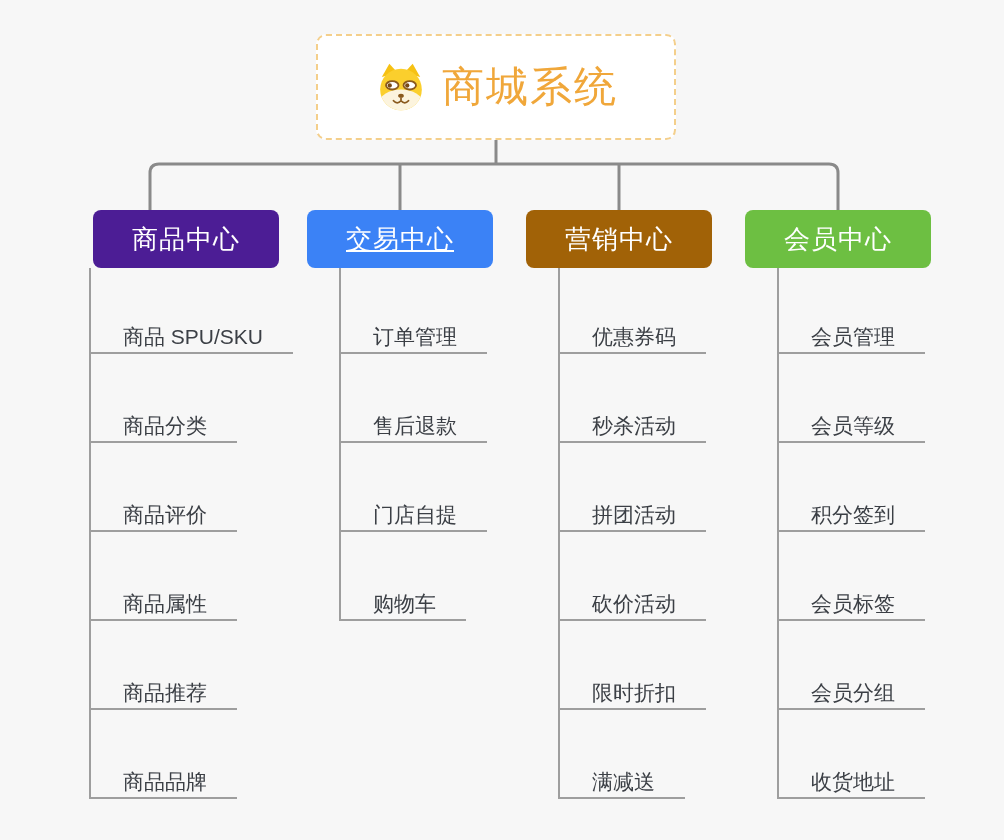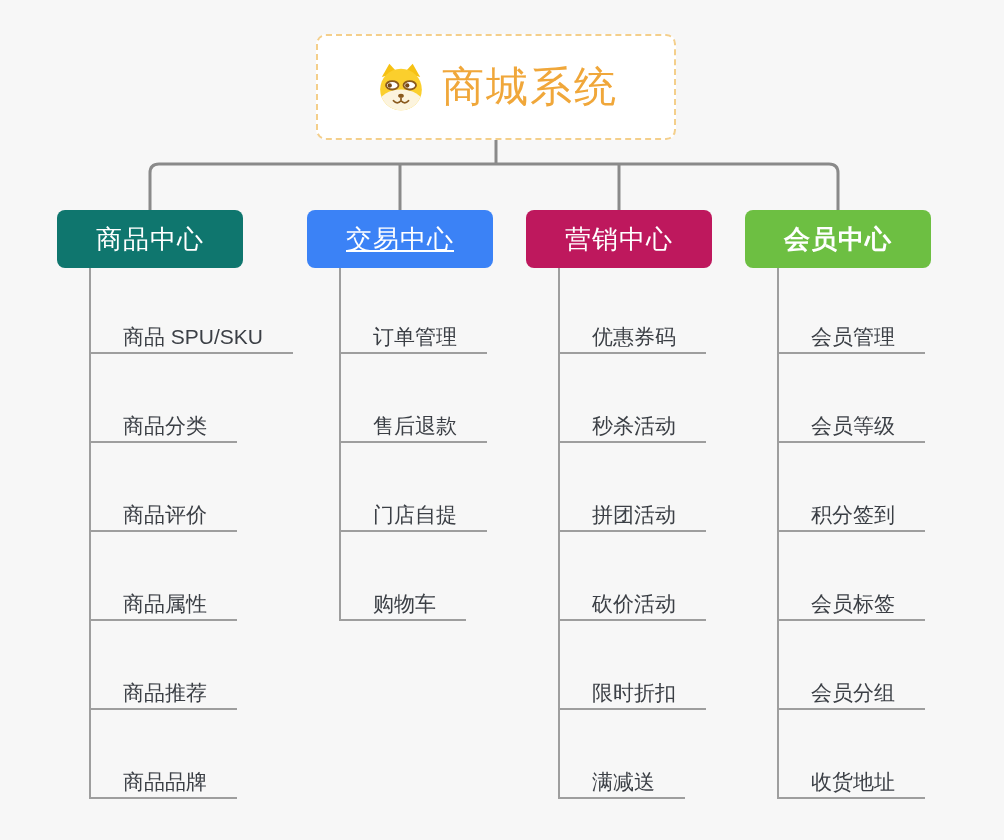--- a/index.html
+++ b/index.html
@@ -113,52 +113,52 @@
         <ellipse cx="32" cy="40.5" rx="3.4" ry="2.4" fill="#8a5a1e"></ellipse>
         <path d="M32 42.5 L32 46" stroke="#8a5a1e" stroke-width="2" fill="none"></path>
         <path d="M23 46.5 Q27.5 51.5 32 46.5 Q36.5 51.5 41 46.5" stroke="#8a5a1e" stroke-width="2.2" fill="none" stroke-linecap="round"></path>
       </svg>
     </span>
     <span class="root-title">商城系统</span>
   </div>
 
   <div id="branches-host">
       <div class="branch">
-        <div class="branch-header" style="background: #0f766e;">商品中心</div>
+        <div class="branch-header" style="background: #4c1d95; margin-left: 36px;">商品中心</div>
         <ul class="branch-items">
           <li class="branch-item">商品 SPU/SKU</li>
           <li class="branch-item">商品分类</li>
           <li class="branch-item">商品评价</li>
           <li class="branch-item">商品属性</li>
           <li class="branch-item">商品推荐</li>
           <li class="branch-item">商品品牌</li>
         </ul>
       </div>
       <div class="branch">
         <div class="branch-header" style="background: #3b82f6; text-decoration: underline;">交易中心</div>
         <ul class="branch-items">
           <li class="branch-item">订单管理</li>
           <li class="branch-item">售后退款</li>
           <li class="branch-item">门店自提</li>
           <li class="branch-item">购物车</li>
         </ul>
       </div>
       <div class="branch">
-        <div class="branch-header" style="background: #be185d; font-family: Liberation Serif, serif;">营销中心</div>
+        <div class="branch-header" style="background: #a16207; font-family: Liberation Serif, serif;">营销中心</div>
         <ul class="branch-items">
           <li class="branch-item">优惠券码</li>
           <li class="branch-item">秒杀活动</li>
           <li class="branch-item">拼团活动</li>
           <li class="branch-item">砍价活动</li>
           <li class="branch-item">限时折扣</li>
           <li class="branch-item">满减送</li>
         </ul>
       </div>
       <div class="branch">
-        <div class="branch-header" style="background: rgb(109, 191, 66); font-weight: bold;">会员中心</div>
+        <div class="branch-header" style="background: rgb(109, 191, 66);">会员中心</div>
         <ul class="branch-items">
           <li class="branch-item">会员管理</li>
           <li class="branch-item">会员等级</li>
           <li class="branch-item">积分签到</li>
           <li class="branch-item">会员标签</li>
           <li class="branch-item">会员分组</li>
           <li class="branch-item">收货地址</li>
         </ul>
       </div>
     </div>

